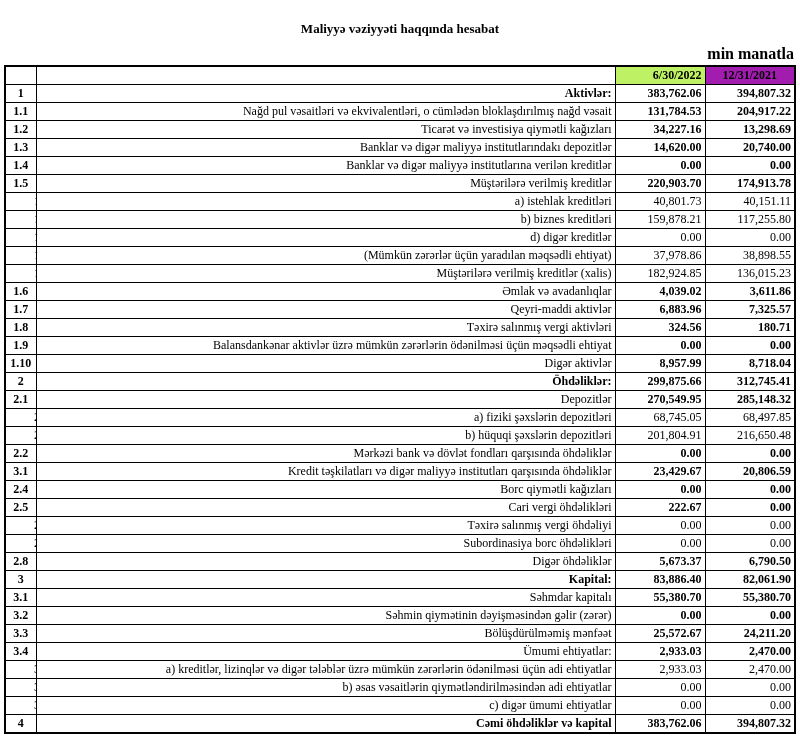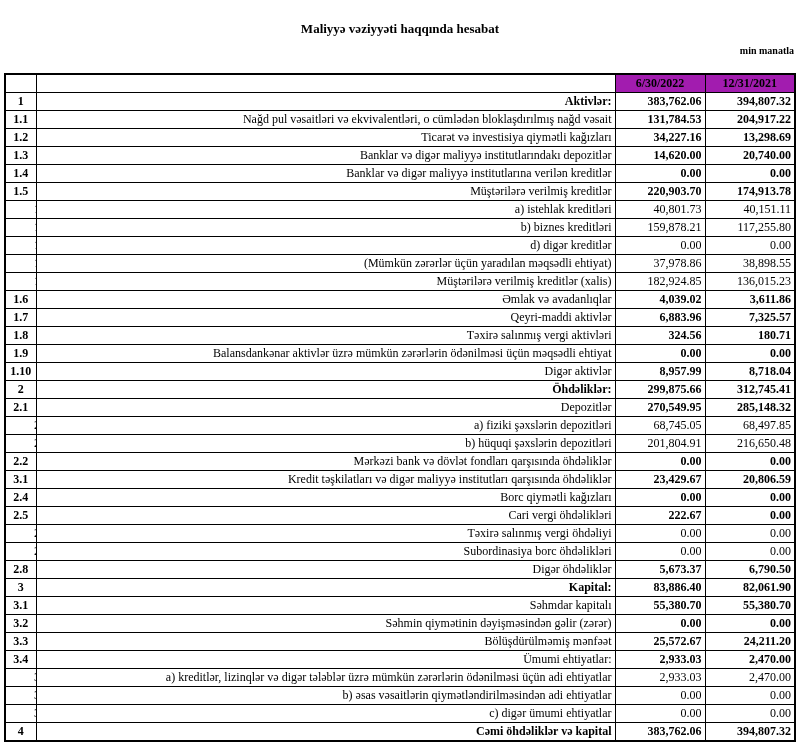--- a/index.html
+++ b/index.html
@@ -4,22 +4,22 @@
 <style>
   * { box-sizing: border-box; }
   html, body { margin: 0; padding: 0; background: #ffffff; }
   body { width: 800px; font-family: "Liberation Serif", serif; color: #000; }
   .page { width: 800px; height: 756px; padding: 3px 4px 4px 4px; }
   .report-title {
     text-align: center; font-weight: bold; font-size: 13px;
     margin: 18px 0 8px 0;
   }
   .unit-note {
-    text-align: right; font-weight: bold; font-size: 10px;
-    padding-right: 2px; margin-bottom: 17px;
+    text-align: right; font-weight: bold; font-size: 16px;
+    padding-right: 2px; margin-bottom: 2px;
   }
   table.report {
     width: 100%; border-collapse: collapse; table-layout: fixed;
     border: 2px solid #000;
   }
   table.report th, table.report td {
     border: 1px solid #000;
     font-size: 12px;
     padding: 0 3px;
     height: 18px;
@@ -56,21 +56,21 @@
     <colgroup>
       <col class="col-num">
       <col class="col-label">
       <col class="col-val">
       <col class="col-val">
     </colgroup>
     <thead>
       <tr>
         <th class="hdr-blank"></th>
         <th class="hdr-blank"></th>
-        <th class="hdr-date" style="background: #a21caf;">6/30/2022</th>
+        <th class="hdr-date" style="background: #bef264; text-align: right;">6/30/2022</th>
         <th class="hdr-date" style="background: #a21caf;">12/31/2021</th>
       </tr>
     </thead>
     <tbody>
         <tr class="section">
     <td class="num-cell">1</td>
     <td class="label-cell">Aktivlər:</td>
     <td class="val-cell">383,762.06</td>
     <td class="val-cell">394,807.32</td>
   </tr>

